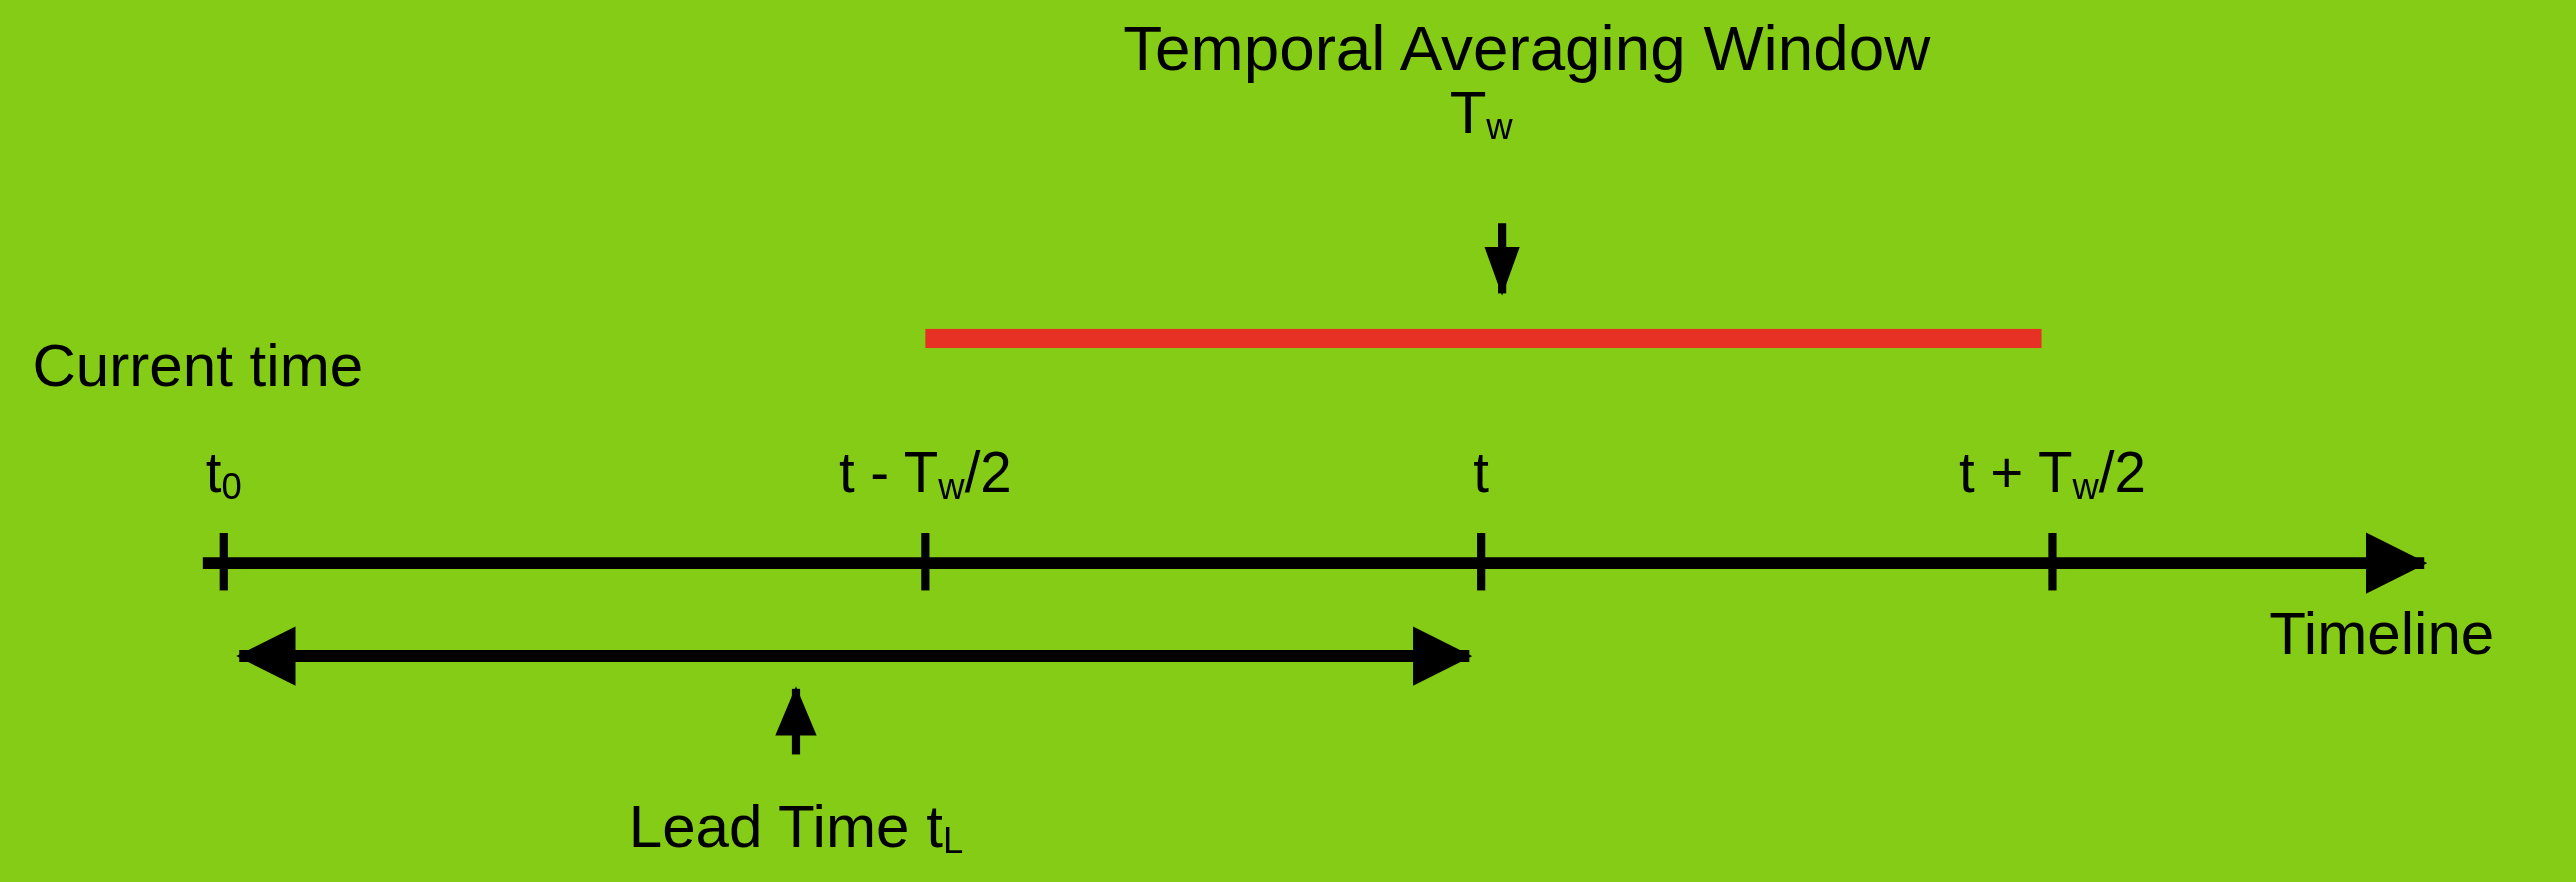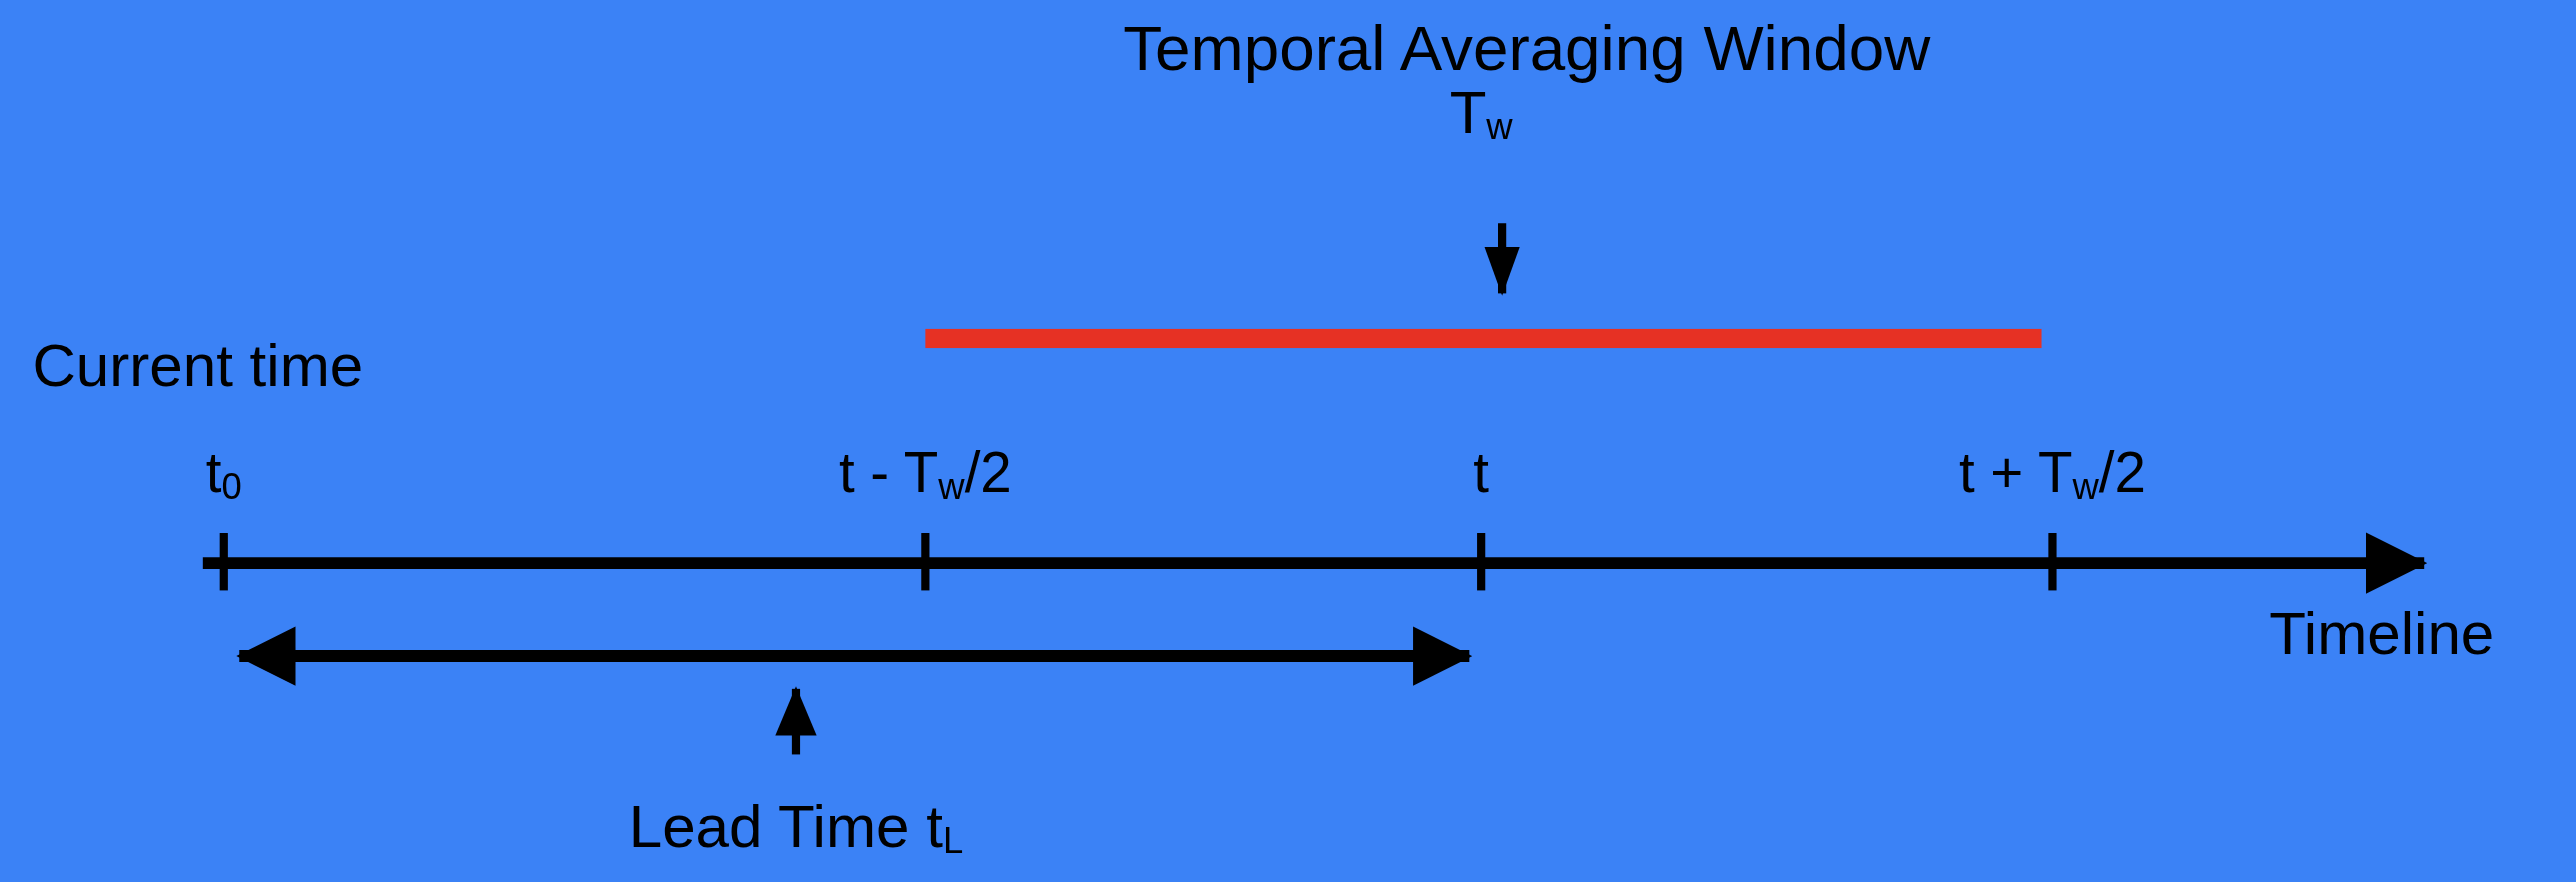--- a/index.html
+++ b/index.html
@@ -7,21 +7,21 @@
     padding: 0;
     background: #ffffff;
   }
   body {
     font-family: "Liberation Sans", sans-serif;
   }
   #diagram-root {
     position: relative;
     width: 2576px;
     height: 882px;
-    background: #3b82f6;
+    background: #84cc16;
     overflow: hidden;
   }
   svg.diagram-svg {
     position: absolute;
     left: 0;
     top: 0;
     width: 2576px;
     height: 882px;
     display: block;
   }

